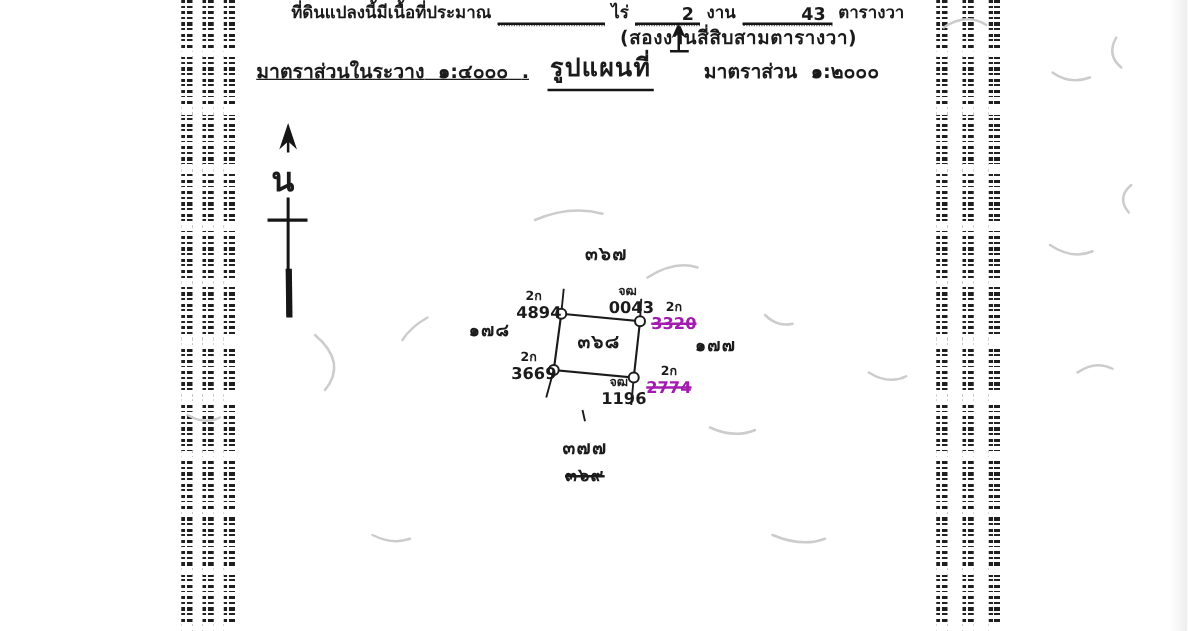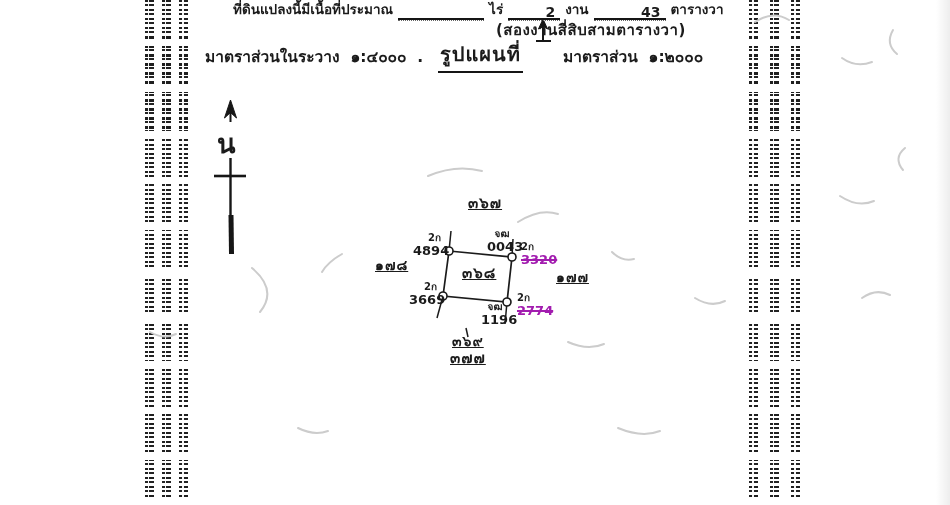--- a/index.html
+++ b/index.html
@@ -19,33 +19,33 @@
   }
   .edge-shade{position:absolute;top:0;right:0;width:14px;height:505px;
     background:linear-gradient(90deg, rgba(0,0,0,0) 0%, rgba(0,0,0,0.07) 100%);}
   
   .line1{top:-2px;left:233px;display:flex;align-items:flex-end;gap:5px;
     font-size:13.5px;font-weight:700;white-space:nowrap;}
   .blank{display:inline-block;border-bottom:2px solid #151515;height:13px;position:relative;}
   .blank::after{content:"";position:absolute;left:0;right:0;bottom:-3px;border-bottom:1px dotted #666;}
   .hand{position:absolute;right:5px;bottom:-2px;font-weight:700;font-size:14px;}
   .line2{top:18px;left:496px;font-size:15px;font-weight:700;letter-spacing:.5px;}
-  .scaleL{top:44px;left:205px;font-size:15.5px;font-weight:700;}
+  .scaleL{top:44px;left:205px;font-size:15.5px;font-weight:700;text-decoration:underline;}
   .maptitle{top:38px;left:438px;font-size:20px;font-weight:700;
     border-bottom:2.5px solid #151515;padding:0 2px 1px 2px;letter-spacing:1px;}
   .scaleR{top:44px;left:563px;font-size:15.5px;font-weight:700;}
   
   .north-letter{top:122px;left:217px;font-size:27px;font-weight:700;}
   
   .lbl{position:absolute;white-space:nowrap;line-height:1.05;}
-  .code{font-size:10px;font-weight:700;display:block;}
+  .code{font-size:10px;font-weight:700;display:block;text-align:center;}
   .num{font-size:13px;font-weight:700;display:block;}
   .struck{color:#a21caf;text-decoration:line-through;text-decoration-thickness:2px;}
-  .struckblack{text-decoration:line-through;text-decoration-thickness:2px;}
-  .parcel{font-size:14px;font-weight:700;letter-spacing:1px;text-decoration:underline;}
+  .struckblack{text-decoration:line-through;text-decoration-thickness:2px;margin-top:40px;}
+  .parcel{font-size:14px;font-weight:700;letter-spacing:1px;}
   svg{position:absolute;left:0;top:0;}
 </style>
 </head>
 <body>
 
 <div class="mcol" style="left:145px"></div>
 <div class="mcol" style="left:162px"></div>
 <div class="mcol" style="left:179px"></div>
 <div class="mcol" style="left:749px"></div>
 <div class="mcol" style="left:770px"></div>

